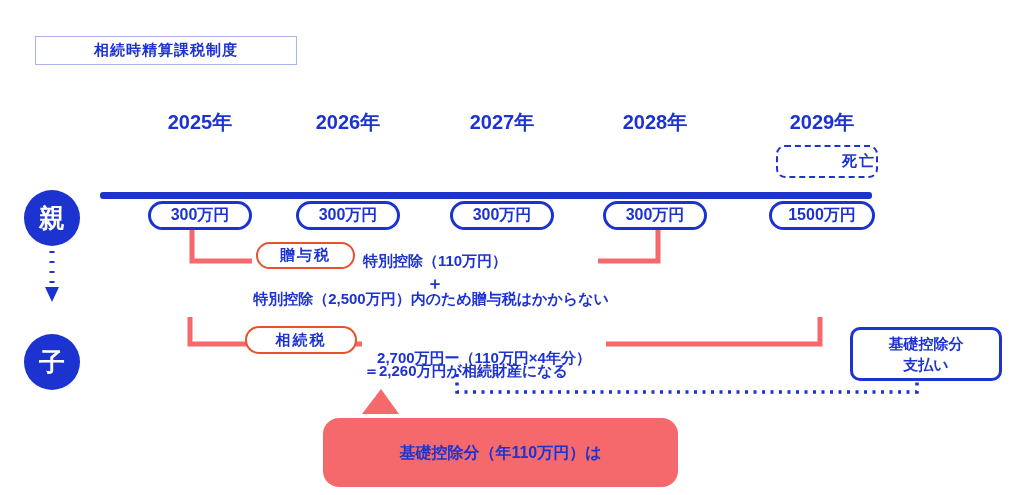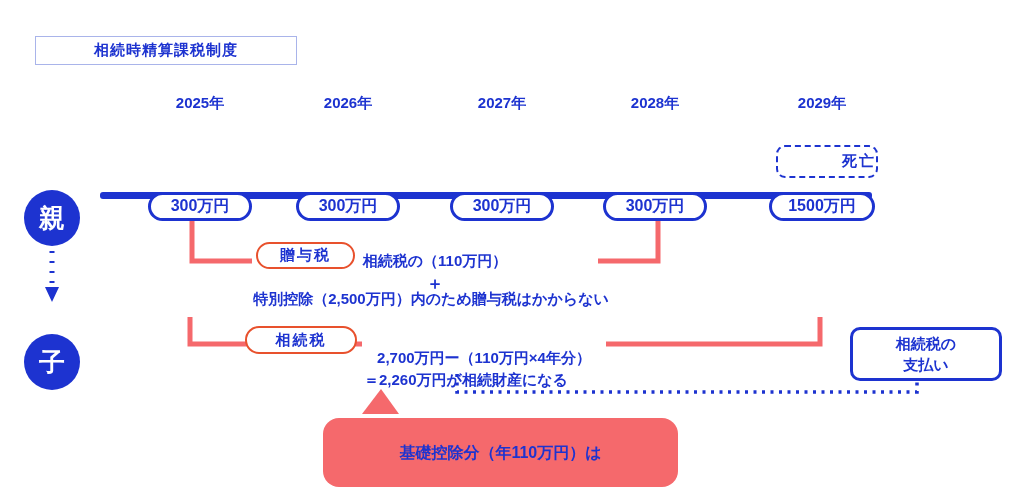--- a/index.html
+++ b/index.html
@@ -7,50 +7,50 @@
     position:relative;width:1024px;height:495px;background:#ffffff;overflow:hidden;
     font-family:"Liberation Sans","DejaVu Sans",sans-serif;
     font-weight:bold;color:#1d33d0;
   }
   .abs{position:absolute;}
   .center{display:flex;align-items:center;justify-content:center;text-align:center;margin-top:22px;}
   
   .title-box{left:35px;top:14px;width:260px;height:27px;border:1.5px solid #a9b4ea;
     background:#fff;font-size:15px;letter-spacing:1px;z-index:2;}
   
-  .year{top:72px;width:100px;font-size:15px;z-index:2;}
+  .year{top:87px;width:100px;font-size:20px;z-index:2;}
   
   .death-box{left:776px;top:123px;width:98px;height:29px;border:2.5px dashed #1d33d0;
     border-radius:9px;font-size:15px;letter-spacing:2px;background:#fff;z-index:2;justify-content:flex-end;}
   
   .actor{width:56px;height:56px;border-radius:50%;background:#1d33d0;color:#fff;
     font-size:26px;z-index:3;}
   .parent{left:24px;top:168px;}
   .child{left:24px;top:312px;}
   
   .tl-line{left:100px;top:192px;width:772px;height:7px;background:#1d33d0;border-radius:3px;z-index:1;}
-  .pill{top:170px;height:29px;border:3px solid #1d33d0;border-radius:15px;background:#fff;
+  .pill{top:179px;height:29px;border:3px solid #1d33d0;border-radius:15px;background:#fff;
     font-size:16px;box-sizing:border-box;z-index:2;}
   .pill1{left:148px;width:104px;}
   .pill2{left:296px;width:104px;}
   .pill3{left:450px;width:104px;}
   .pill4{left:603px;width:104px;}
   .pill5{left:769px;width:106px;}
   
   .tax-pill{border:2.5px solid #e8512d;border-radius:14px;background:#fff;font-size:15px;
     letter-spacing:2px;box-sizing:border-box;z-index:2;}
   .gift-tax-pill{left:256px;top:220px;width:99px;height:27px;}
   .inh-tax-pill{left:245px;top:304px;width:112px;height:28px;}
   
   .txt{font-size:15px;z-index:2;}
   .gift-line1{left:335px;top:230px;width:200px;}
   .gift-plus{left:335px;top:250px;width:200px;font-size:17px;}
   .gift-line2{left:236px;top:268px;width:390px;}
   .inh-line1{left:334px;top:327px;width:300px;}
-  .inh-line2{left:316px;top:349px;width:300px;}
+  .inh-line2{left:316px;top:340px;width:300px;}
   
   .payment-box{left:850px;top:305px;width:146px;height:48px;border:3px solid #1d33d0;
     border-radius:10px;background:#fff;font-size:15px;line-height:1.4;flex-direction:column;z-index:2;}
   
   .callout{left:323px;top:396px;width:355px;height:69px;background:#f5696c;border-radius:16px;
     font-size:16px;line-height:1.5;flex-direction:column;z-index:2;}
   svg.overlay{position:absolute;left:0;top:0;z-index:1;pointer-events:none;}
 </style>
 </head>
 <body>
@@ -98,32 +98,32 @@
 
   <div class="abs center pill pill1">300万円</div>
   <div class="abs center pill pill2">300万円</div>
   <div class="abs center pill pill3">300万円</div>
   <div class="abs center pill pill4">300万円</div>
   <div class="abs center pill pill5">1500万円</div>
 
   <div class="abs center tax-pill gift-tax-pill">
     <span>贈与税</span>
   </div>
-  <div class="abs center txt gift-line1">相続税の（110万円）</div>
+  <div class="abs center txt gift-line1">特別控除（110万円）</div>
   <div class="abs center txt gift-plus">＋</div>
   <div class="abs center txt gift-line2">特別控除（2,500万円）内のため贈与税はかからない</div>
 
   <div class="abs center tax-pill inh-tax-pill">
     <span>相続税</span>
   </div>
   <div class="abs center txt inh-line1">2,700万円ー（110万円×4年分）</div>
   <div class="abs center txt inh-line2">＝2,260万円が相続財産になる</div>
 
   <div class="abs center payment-box">
-    <span>相続税の</span>
+    <span>基礎控除分</span>
     <span>支払い</span>
   </div>
 
   <div class="abs center callout">
     <span>基礎控除分（年110万円）は</span>
   </div>
 
 </div>
 
 </body></html>

